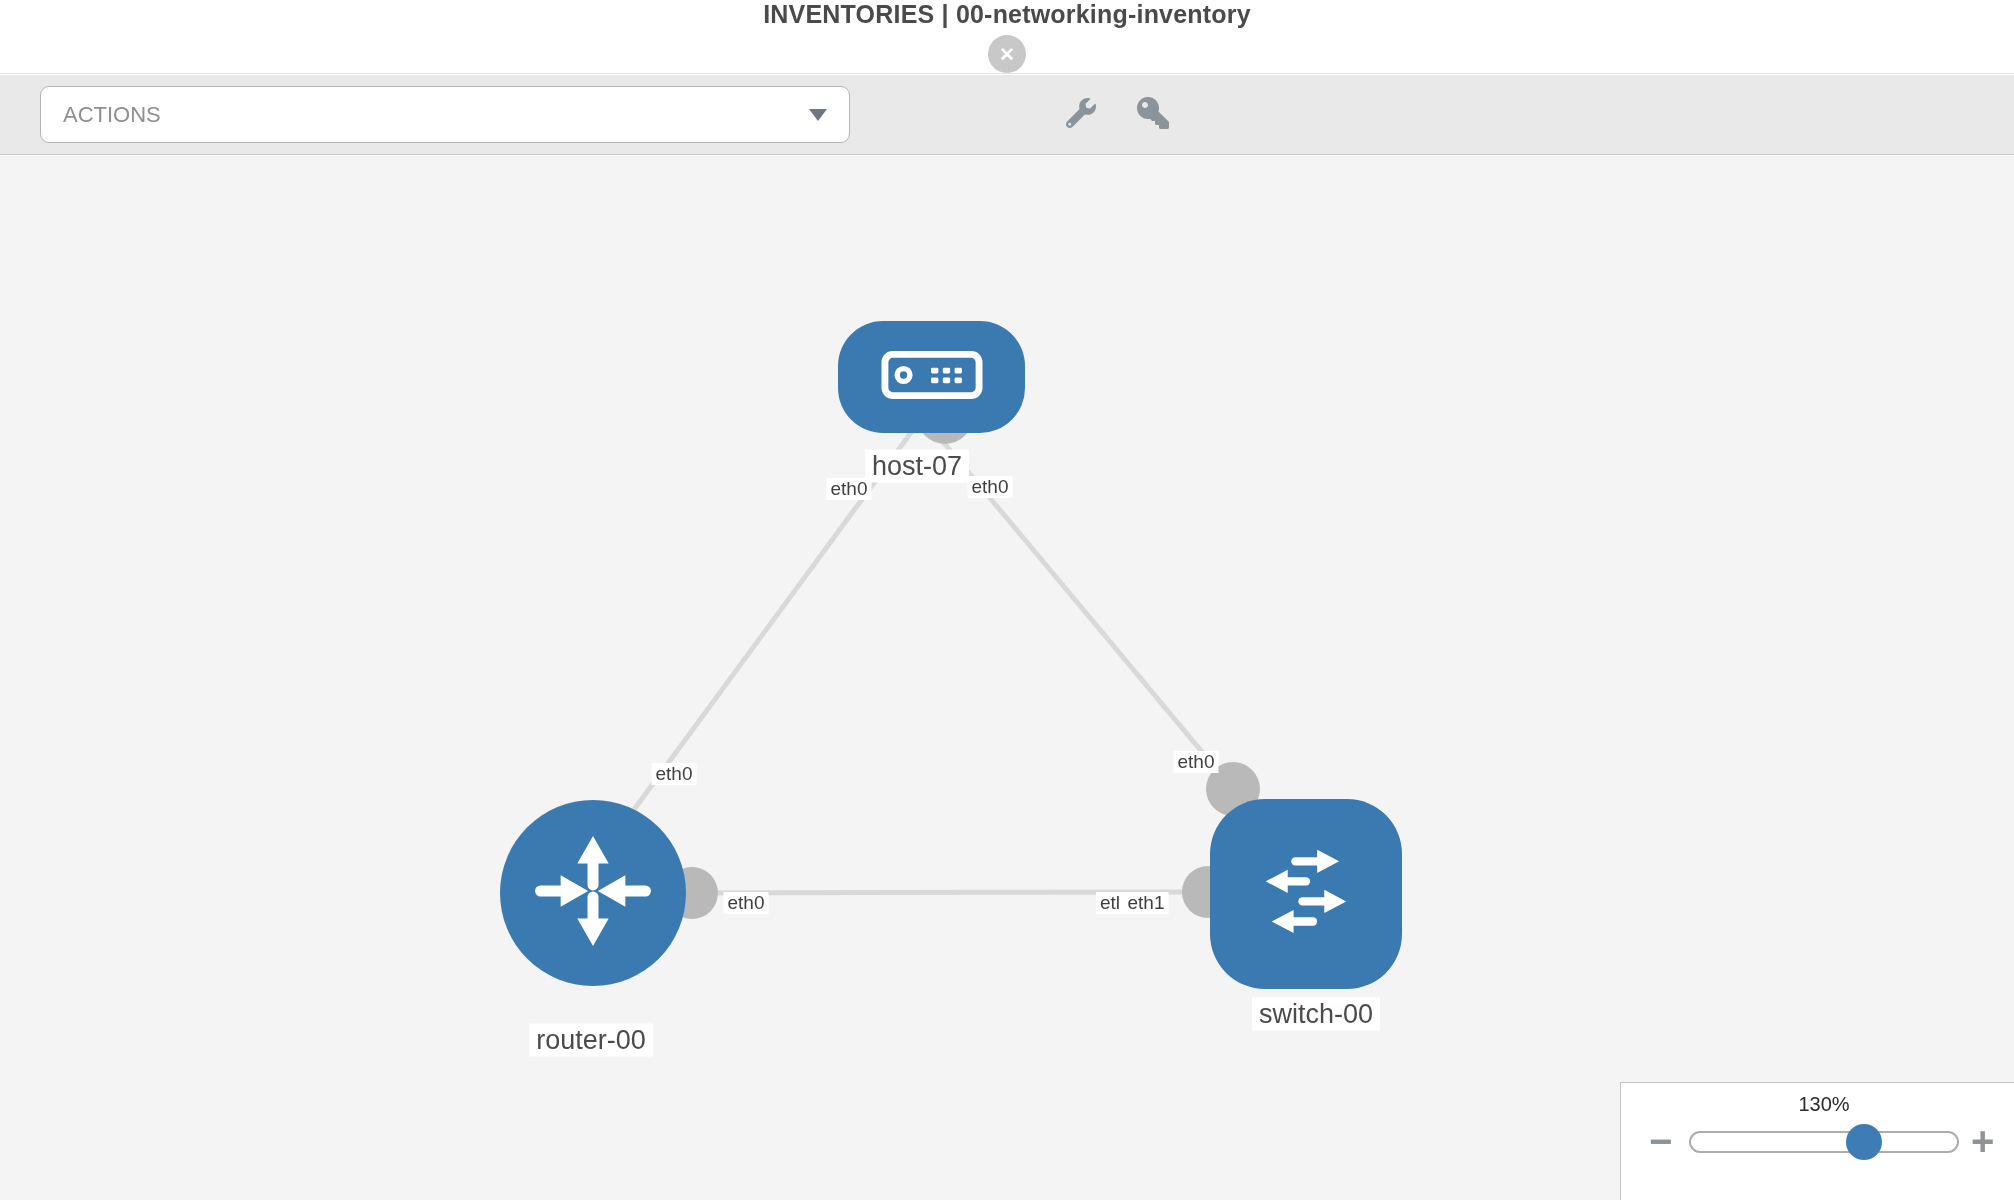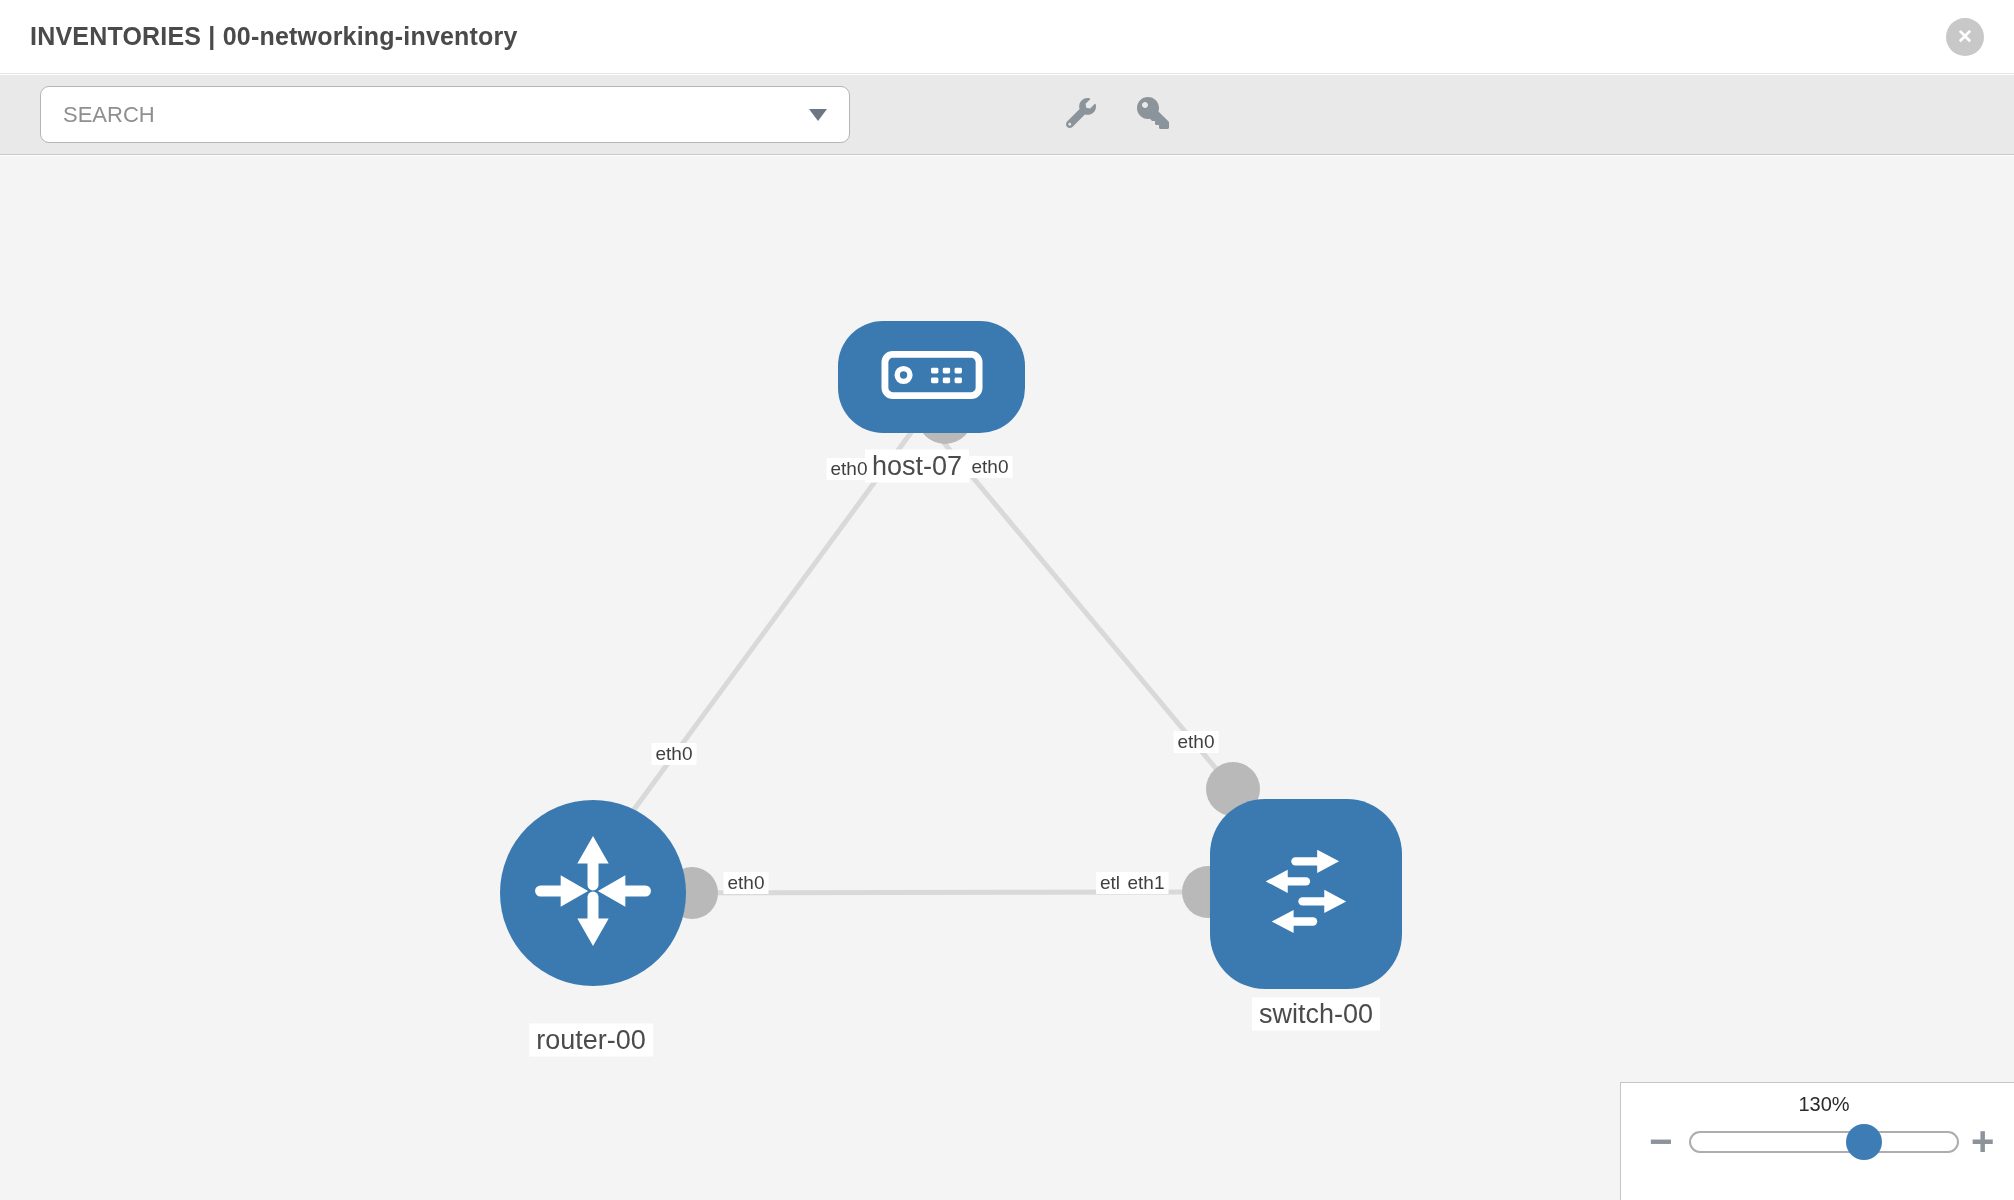--- a/index.html
+++ b/index.html
@@ -3,21 +3,21 @@
 <meta charset="utf-8">
 <style>
   * { margin:0; padding:0; box-sizing:border-box; }
   html,body { width:2014px; height:1200px; background:#fff;
               font-family:"Liberation Sans","DejaVu Sans",sans-serif; }
   #app { position:relative; width:2014px; height:1200px; overflow:hidden; background:#fff; }
 
   
   .header { position:absolute; left:0; top:0; width:100%; height:74px; background:#fff;
             border-bottom:1px solid #e4e4e4; display:flex; align-items:center;
-            justify-content:space-between; padding:0 30px; }
+            justify-content:space-between; padding:0 30px;flex-direction:column; }
   .title { font-size:25px; font-weight:700; color:#4a4a4a; letter-spacing:.2px; }
   .close-btn { width:38px; height:38px; border-radius:50%; background:#c8c8c8; border:none;
                color:#fff; font-size:19px; font-weight:700; display:flex; align-items:center;
                justify-content:center; cursor:pointer; line-height:1; }
 
   
   .toolbar { position:absolute; left:0; top:75px; width:100%; height:80px; background:#e9e9ea;
              border-bottom:1px solid #c8c8c8; display:flex; align-items:center;
              padding:0 36px 0 40px; }
   .dropdown { height:57px; background:#fff; border:1px solid #b5b5b5; border-radius:9px;
@@ -37,21 +37,21 @@
   .links-layer { position:absolute; left:0; top:0; z-index:1; }
   .node { position:absolute; z-index:3; background:#3b7ab1; display:flex;
           align-items:center; justify-content:center; cursor:pointer; }
   .node-host   { left:838px;  top:165px; width:187px; height:112px; border-radius:45px; }
   .node-router { left:500px;  top:644px; width:186px; height:186px; border-radius:50%; }
   .node-switch { left:1210px; top:643px; width:192px; height:190px; border-radius:55px; }
 
   .lbl { position:absolute; z-index:4; transform:translate(-50%,-50%); background:#fff;
          color:#4b4b4b; white-space:nowrap; }
   .node-lbl { font-size:27px; padding:1px 7px; }
-  .if-lbl   { font-size:19px; padding:0 4px; color:#3f3f3f; }
+  .if-lbl   { font-size:19px; padding:0 4px; color:#3f3f3f;margin-top:20px; }
   .lbl-host   { left:917px;  top:310px; }
   .lbl-router { left:591px;  top:884px; }
   .lbl-switch { left:1304px; top:858px;margin-left:12px; }
   .if-host-left   { left:849px;  top:313px; }
   .if-host-right  { left:990px;  top:311px; }
   .if-router-top  { left:674px;  top:598px; }
   .if-switch-top  { left:1196px; top:586px; }
   .if-mid-left    { left:746px;  top:727px; }
   .if-mid-occl    { left:1110px; top:727px; z-index:4; }
   .if-mid-right   { left:1146px; top:727px; z-index:5; }
@@ -78,21 +78,21 @@
 
   <div class="header">
     <span class="title">INVENTORIES | 00-networking-inventory</span>
     <button class="close-btn">
         <span>✕</span>
       </button>
   </div>
 
   <div class="toolbar">
     <div class="dropdown dd-actions">
-      <span>SEARCH</span>
+      <span>ACTIONS</span>
       <span class="caret"></span>
     </div>
     <div class="tool-icons">
       <button class="icon-btn">
         <span>
           <svg width="30" height="30" viewBox="0 0 512 512">
               <path d="M507.73 109.1c-2.24-9.03-13.54-12.09-20.12-5.51l-74.36 74.36-67.88-11.31-11.31-67.88 74.36-74.36c6.62-6.62 3.43-17.9-5.66-20.16-47.38-11.74-99.55.91-136.58 37.93-39.64 39.64-50.55 97.1-34.05 147.2L18.74 402.76c-24.99 24.99-24.99 65.51 0 90.5 24.99 24.99 65.51 24.99 90.5 0l213.21-213.21c50.12 16.71 107.47 5.68 147.37-34.22 37.07-37.07 49.7-89.32 37.91-136.73zM64 472c-13.25 0-24-10.75-24-24 0-13.26 10.75-24 24-24s24 10.74 24 24c0 13.25-10.75 24-24 24z"></path>
             </svg>
         </span>
       </button>

